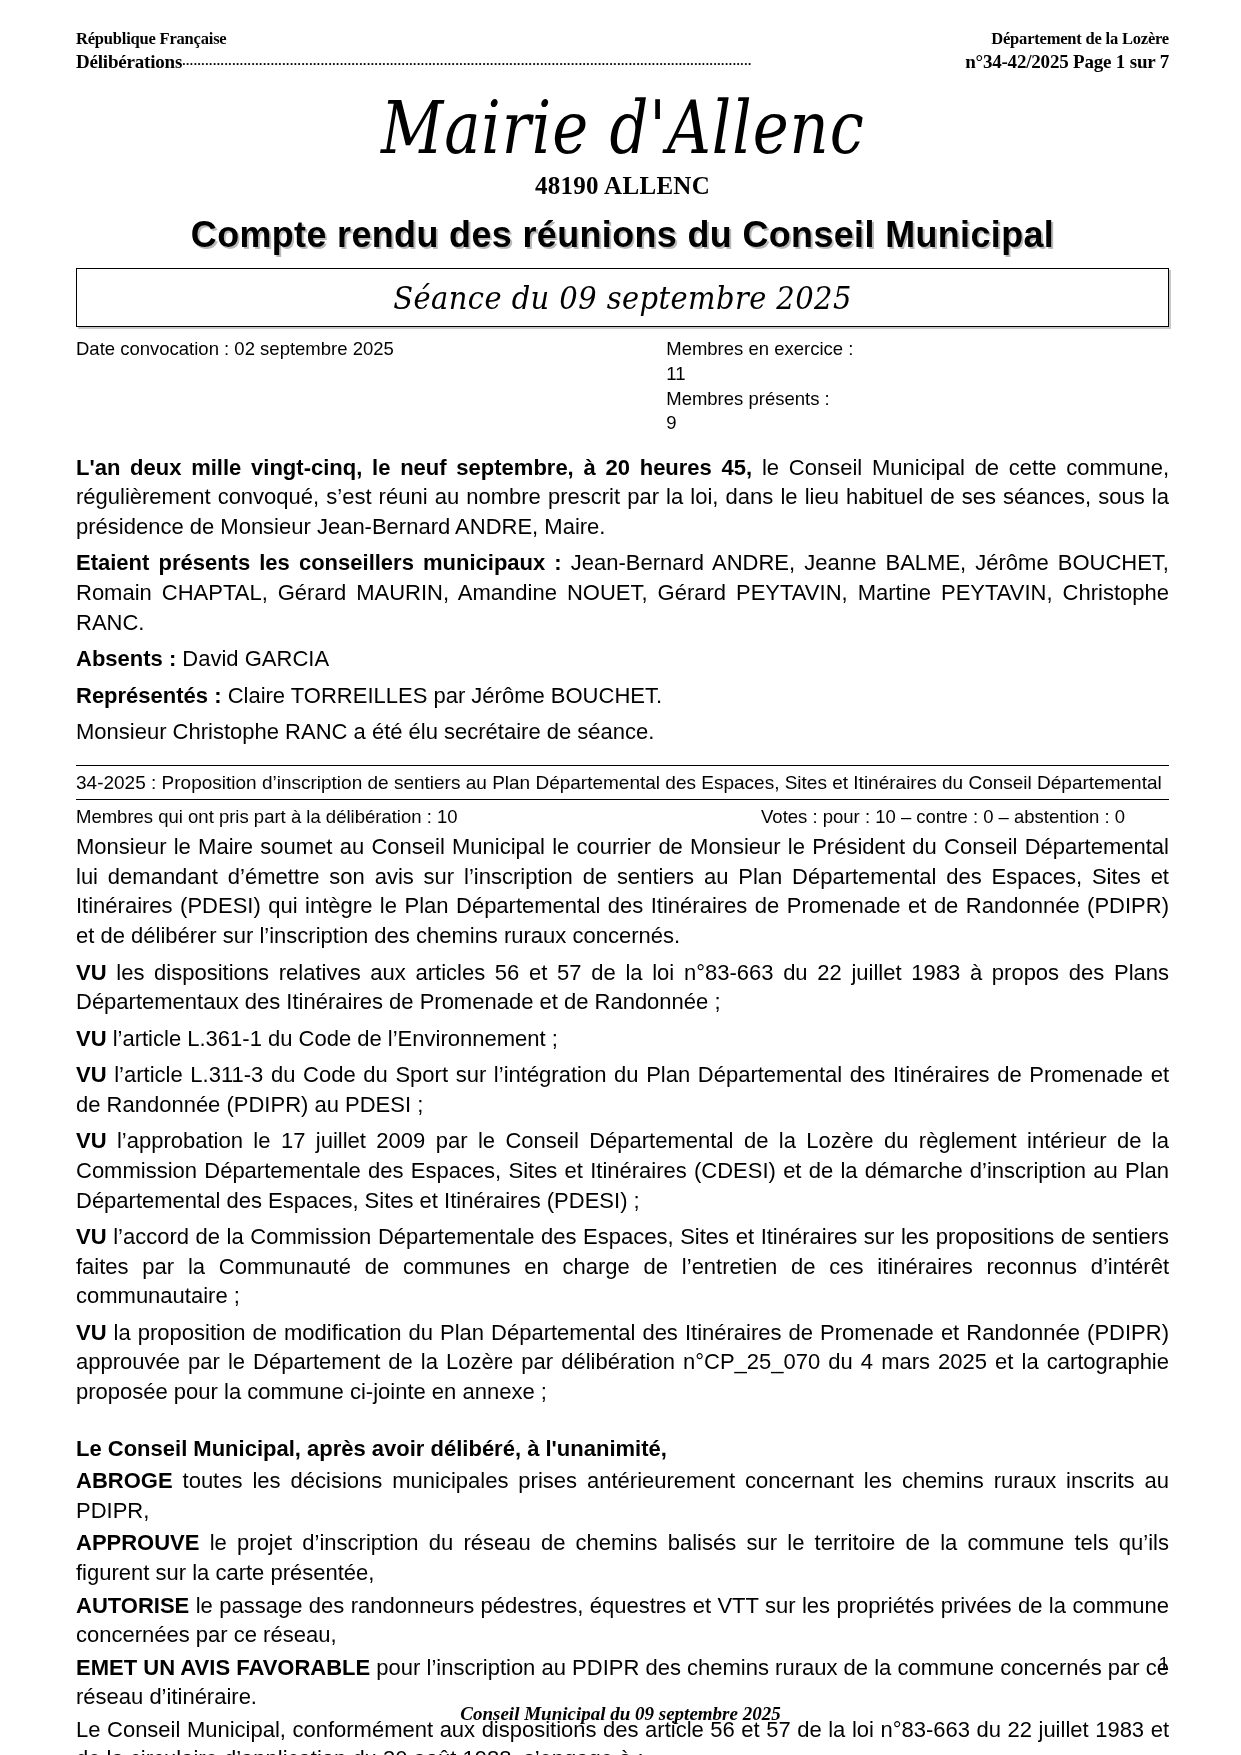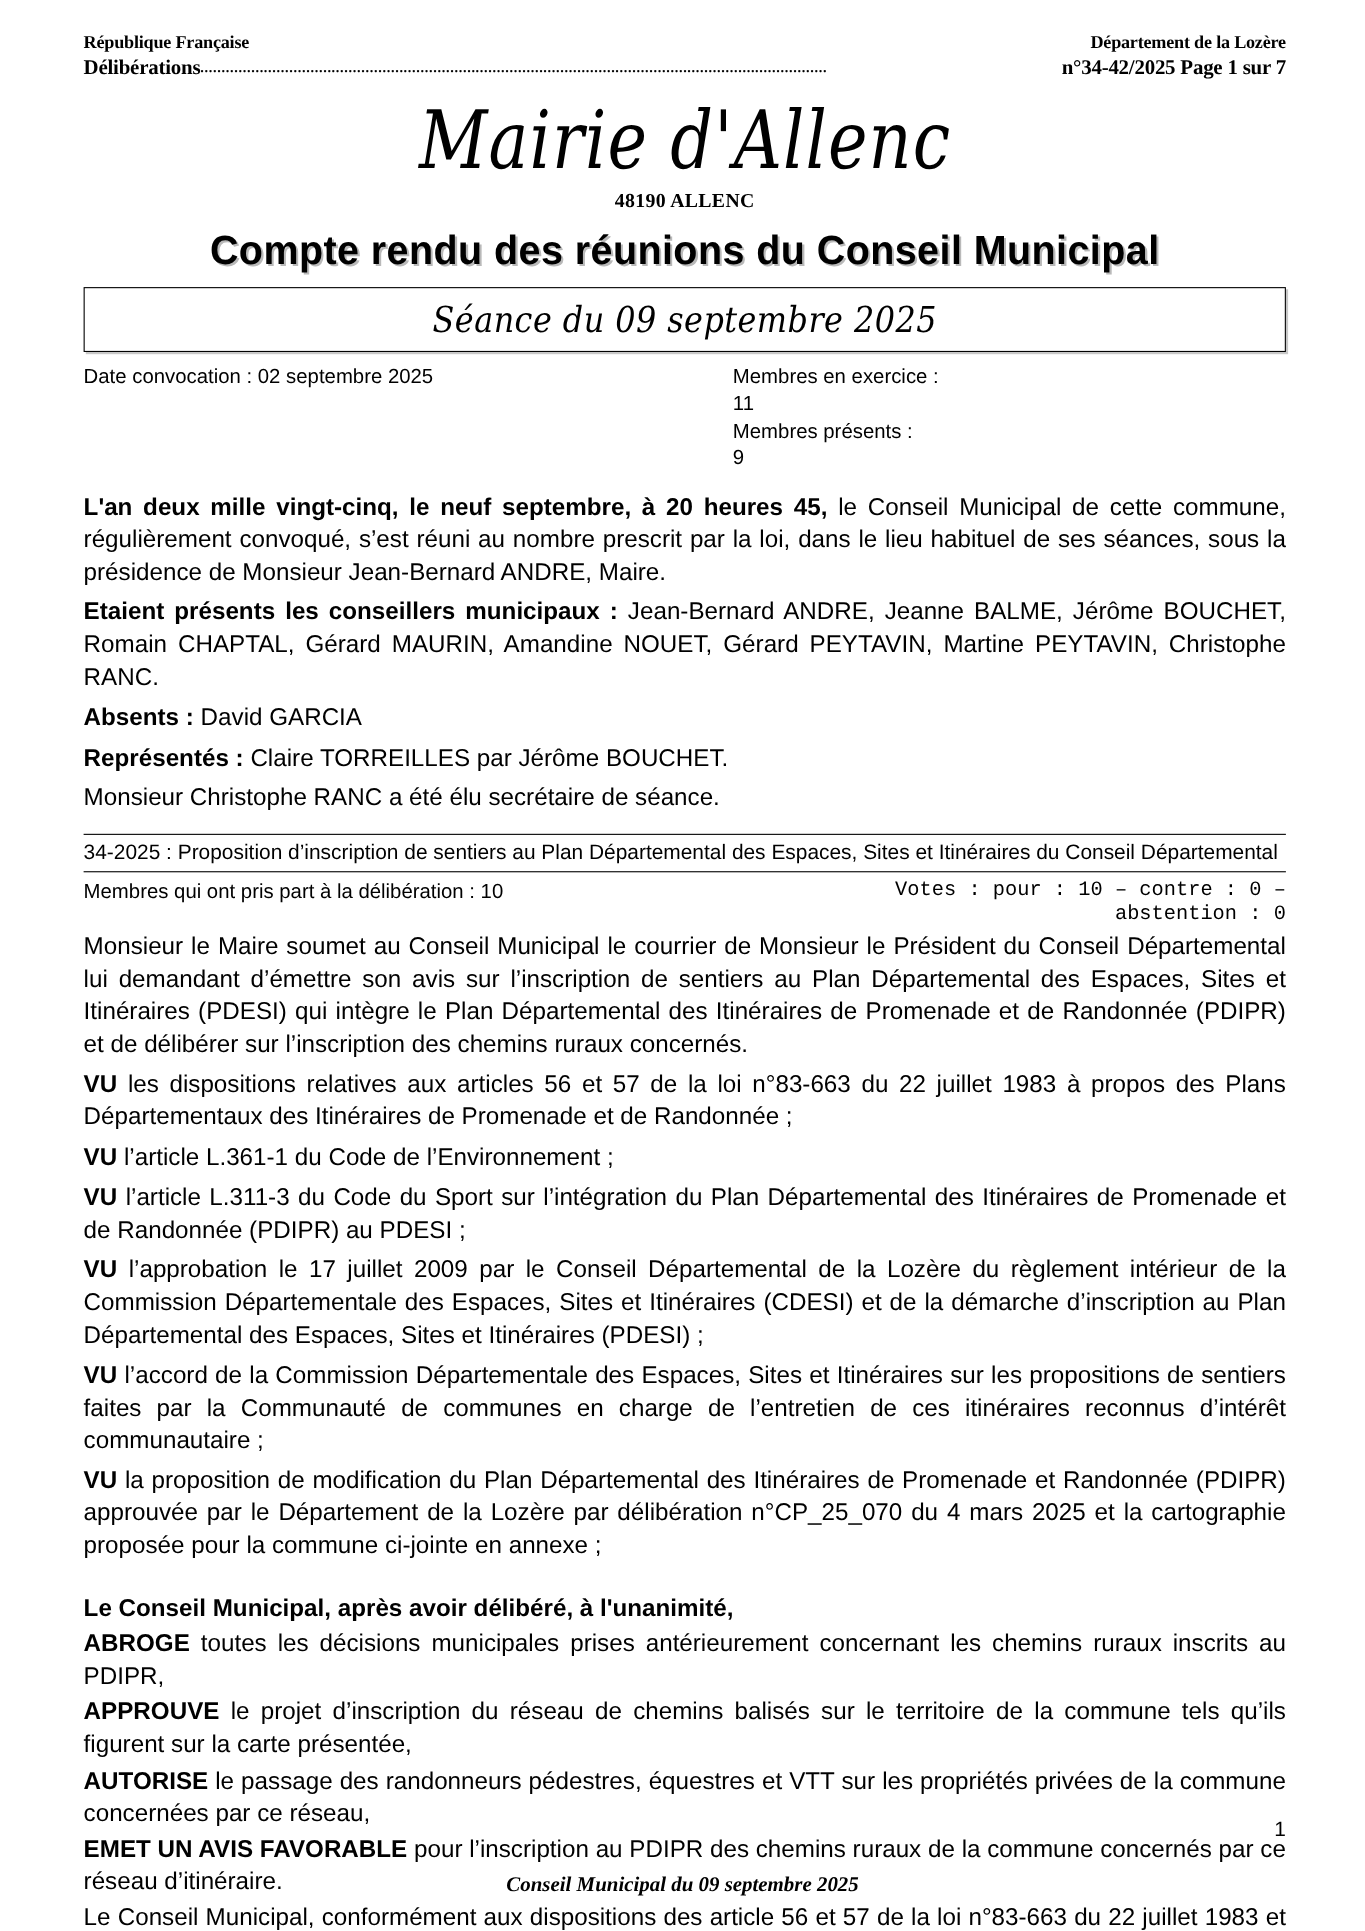--- a/index.html
+++ b/index.html
@@ -67,21 +67,21 @@
     font-size: 62px;
     line-height: 1.05;
     letter-spacing: 1px;
     transform: scaleY(1.18) scaleX(0.98);
     transform-origin: center top;
     display: inline-block;
   }
   .commune {
     font-family: "Liberation Serif", serif;
     font-weight: bold;
-    font-size: 18px;
+    font-size: 25px;
     letter-spacing: 0.3px;
     margin-top: 18px;
   }
   .doc-title {
     font-family: "Liberation Sans", sans-serif;
     font-weight: bold;
     font-size: 37px;
     line-height: 1.22;
     letter-spacing: 0.4px;
     margin-top: 12px;
@@ -151,21 +151,21 @@
     text-align: justify;
   }
   .votes-row {
     display: flex;
     margin-top: 6px;
     margin-bottom: 4px;
     font-size: 18.5px;
     gap: 40px;
   }
   .votes-left { flex: 0 0 55%; }
-  .votes-right { flex: 1 1 auto; text-align: right; font-family: Liberation Mono, monospace; }
+  .votes-right { flex: 1 1 auto; text-align: center; }
 
   .spacer-para { height: 20px; }
 
   ul.engage {
     margin: 4px 0 0 0;
     padding: 0;
     list-style: none;
   }
   ul.engage li {
     display: flex;

